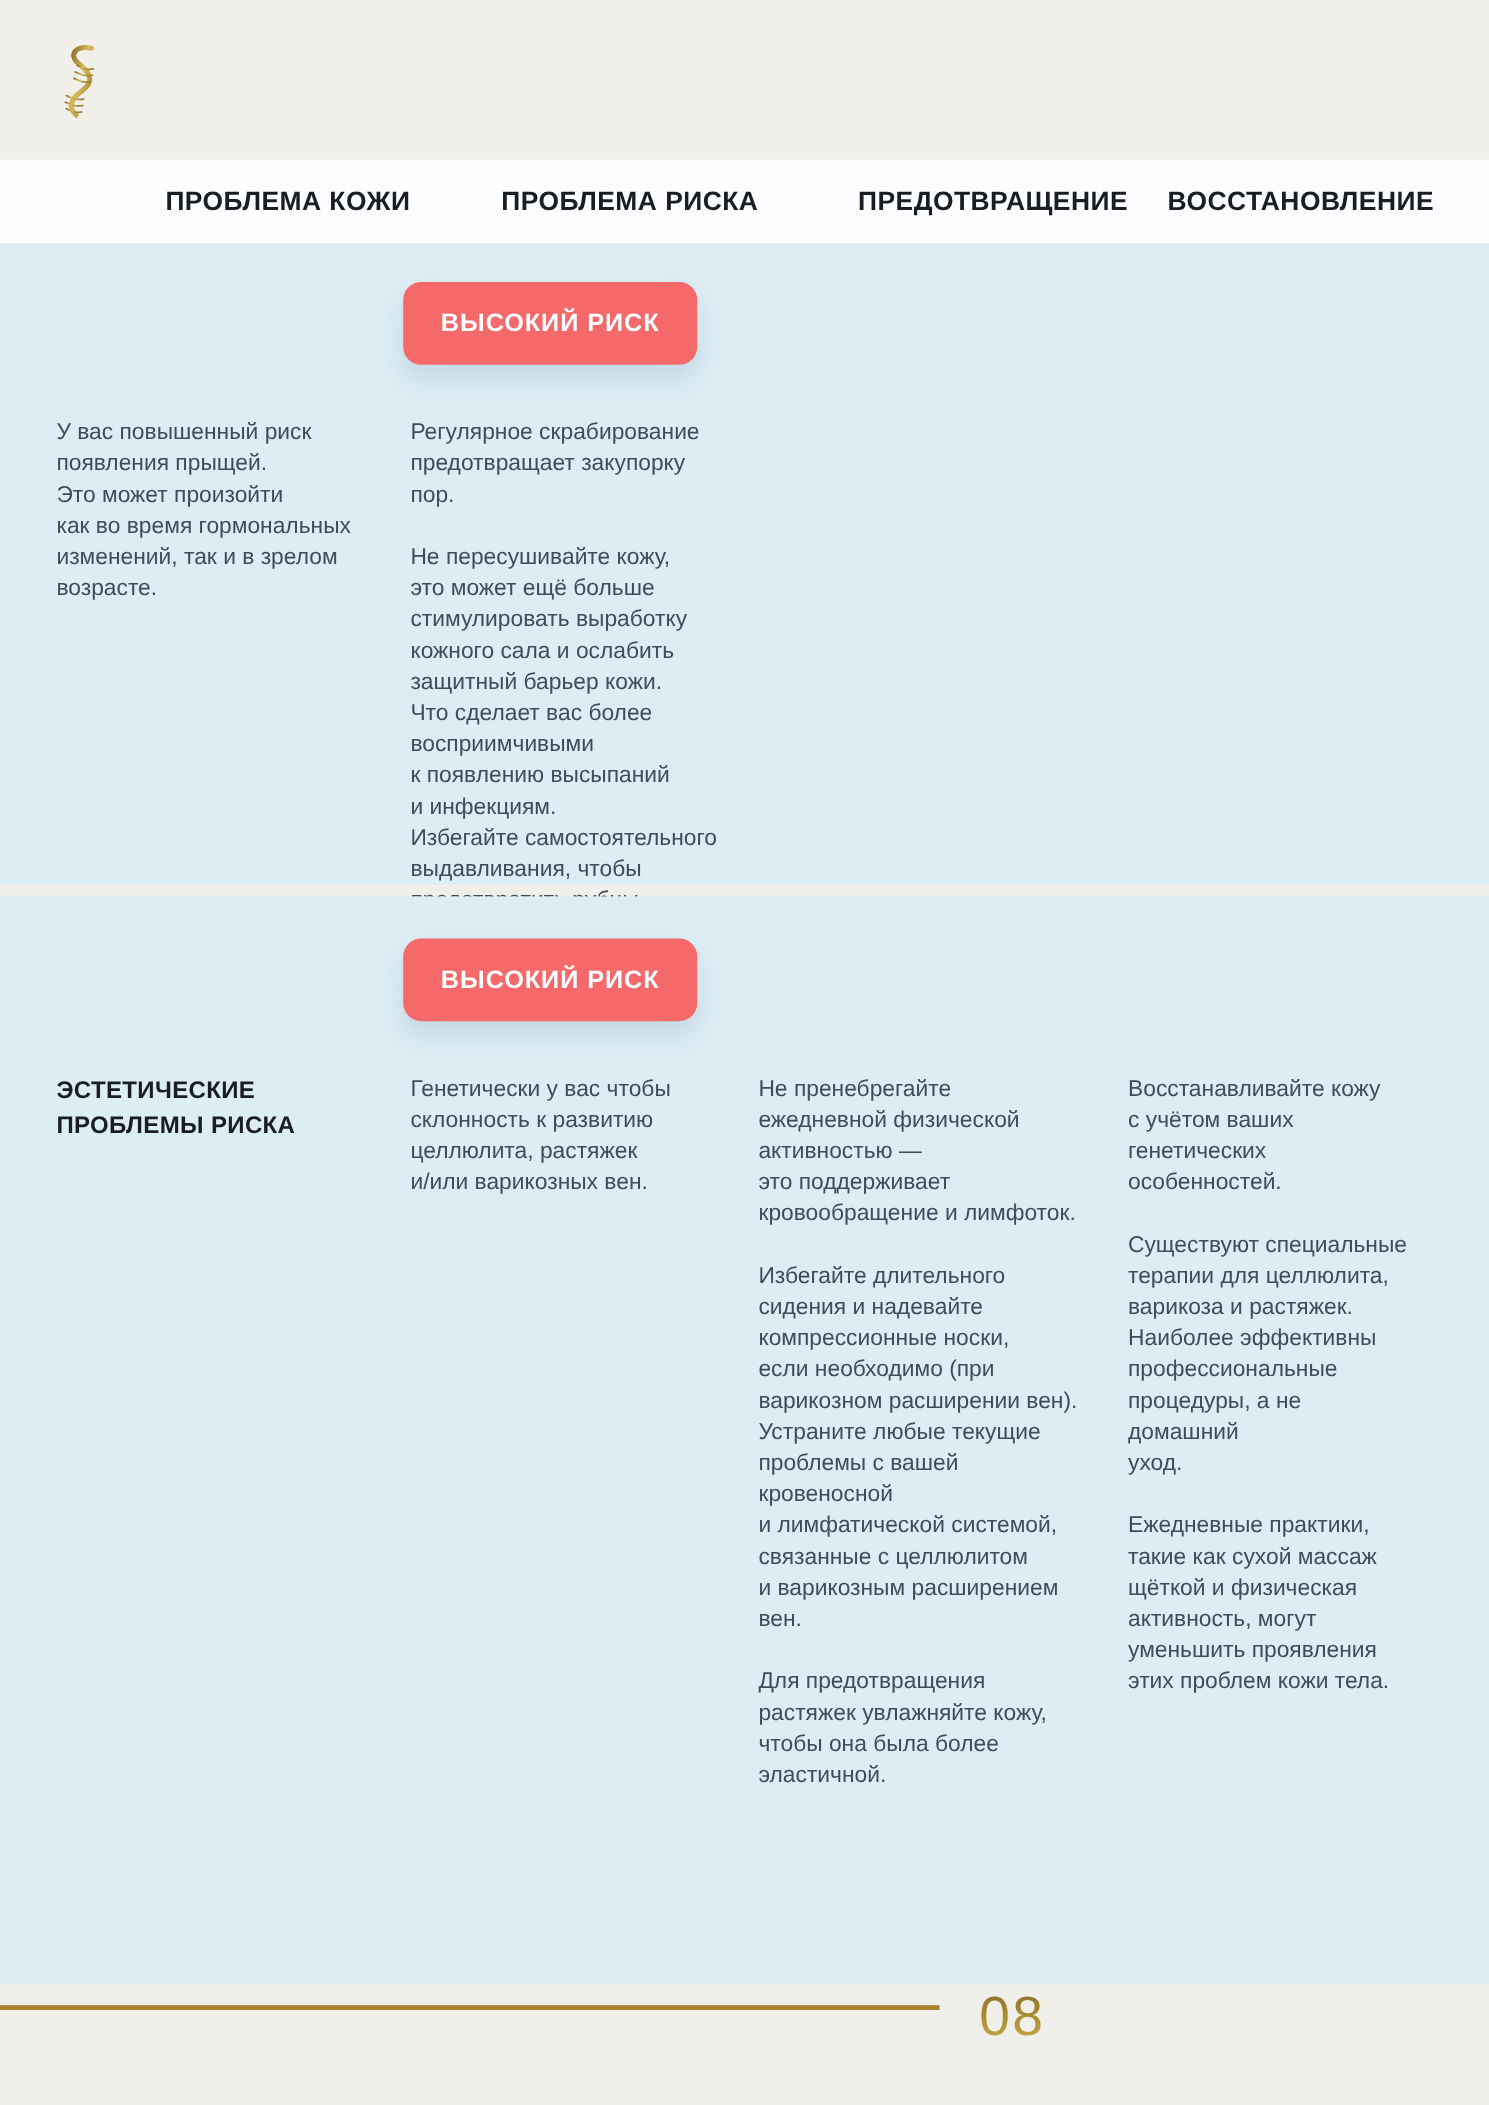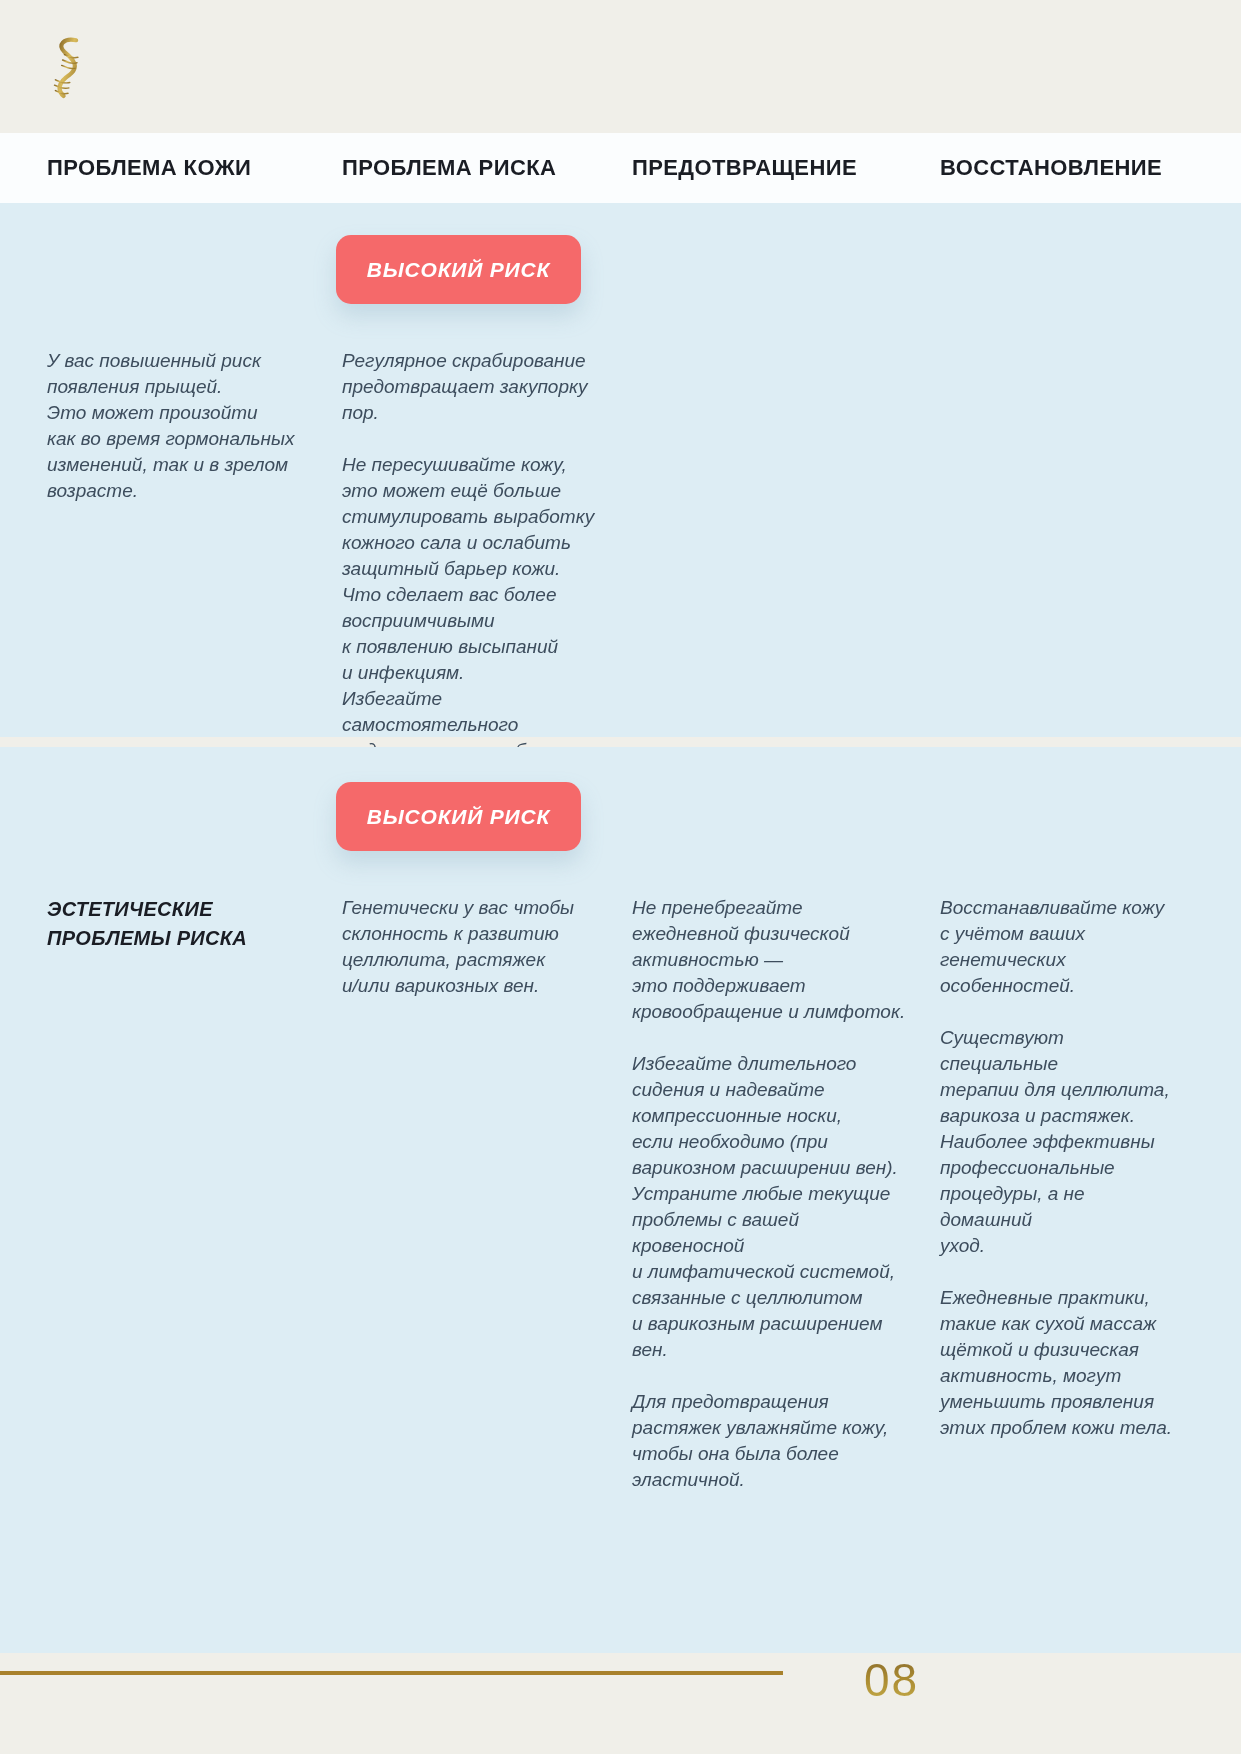--- a/index.html
+++ b/index.html
@@ -33,35 +33,35 @@
 
   
   .table-header{
     height:70px;
     background:var(--bg-white);
     display:grid;
     grid-template-columns:295px 290px 308px 1fr;
     align-items:center;
     padding:0 46px 0 47px;
     flex:0 0 auto;
+    text-align:right;
   }
   .col-header{
     font-weight:bold;
     font-size:22px;
     letter-spacing:0.4px;
     color:var(--text-dark);
     white-space:nowrap;
   }
 
   
   .risk-section{
     background:var(--bg-blue);
     padding:32px 46px 12px 47px;
     flex:0 0 auto;
-    font-style:italic;
   }
   .section-acne{height:534px;margin-bottom:10px;}
   .section-aesthetic{height:906px;padding-top:35px;}
   .badge-row{
     display:grid;
     grid-template-columns:295px 290px 308px 1fr;
     margin-bottom:44px;
   }
   .badge{
     grid-column:2;
@@ -109,21 +109,21 @@
   .footer-line{
     position:absolute;
     left:0;
     top:18px;
     width:783px;
     height:4px;
     background:var(--gold);
   }
   .page-number{
     position:absolute;
-    left:864px;
+    left:816px;
     top:0px;
     font-size:46px;
     font-weight:300;
     letter-spacing:2px;
     background:linear-gradient(180deg,#84672f 0%,#a8882f 45%,#c9b14e 100%);
     -webkit-background-clip:text;
     background-clip:text;
     color:transparent;
   }
 </style>

